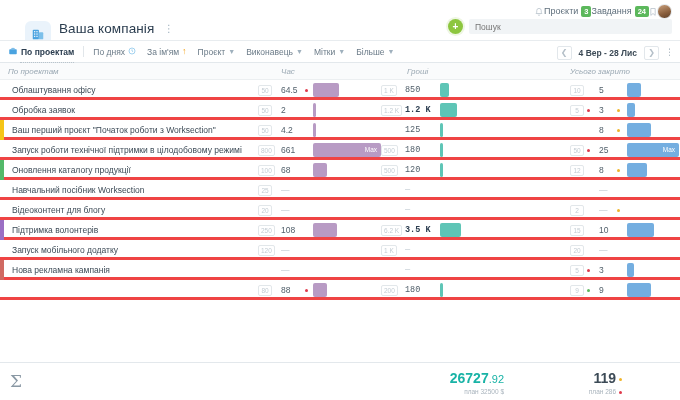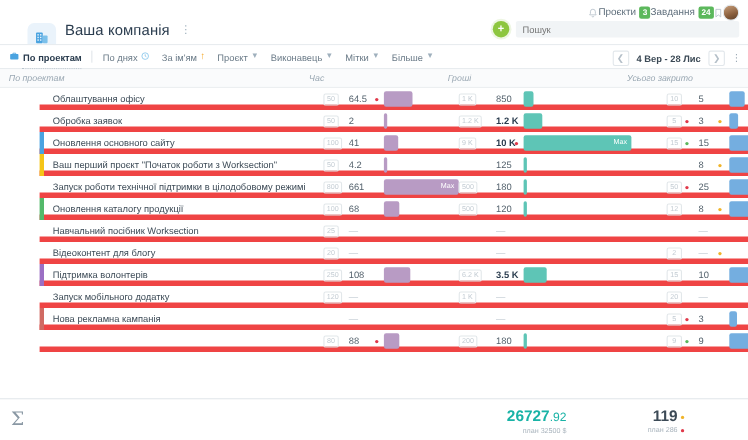--- a/index.html
+++ b/index.html
@@ -120,21 +120,21 @@
   }
   .ch-projects { left: 8px; }
   .ch-time { left: 281px; }
   .ch-money { left: 407px; }
   .ch-closed { left: 570px; }
 
   
   .rows { flex: 1 1 auto; overflow: hidden; }
   .row {
     height: 20px; position: relative;
-    border-bottom: 5px solid #ef4444; background: #fff; margin-left: 36px;
+    border-bottom: 3px solid #ef4444; background: #fff;
   }
   .row-color {
     position: absolute; left: 0; top: 0; width: 4px; height: 20px;
   }
   .row-name {
     position: absolute; left: 12px; top: 5px;
     font-size: 8.5px; color: #3c4a56; white-space: nowrap;
   }
 
   .plan-badge {
@@ -156,21 +156,21 @@
   .bar .maxlbl {
     color: #fff; font-size: 6.5px; position: absolute; right: 4px; top: 3px;
   }
 
   
   .c-time-badge { left: 258px; }
   .c-time-val   { left: 281px; }
   .c-time-dot   { left: 305px; }
   .c-time-bar   { left: 313px; }
   .c-money-badge{ left: 381px; }
-  .c-money-val  { left: 415px; }
+  .c-money-val  { left: 405px; font-family: Liberation Mono, monospace; }
   .c-money-dot  { left: 432px; }
   .c-money-bar  { left: 440px; }
   .c-closed-badge{ left: 570px; }
   .c-closed-dot1 { left: 587px; }
   .c-closed-val  { left: 599px; }
   .c-closed-dot2 { left: 617px; }
   .c-closed-bar  { left: 627px; }
 
   
   .footer {
@@ -181,21 +181,21 @@
     position: absolute; left: 10px; top: 8px;
     font-size: 17px; color: #8a98a4; font-family: "DejaVu Serif", serif;
   }
   .tot { position: absolute; top: 8px; text-align: right; }
   .tot .big { font-size: 14px; font-weight: bold; line-height: 1; }
   .tot .frac { font-size: 11px; font-weight: normal; }
   .tot .sub {
     font-size: 6.5px; color: #a9b4bd; margin-top: 3px; white-space: nowrap;
   }
   .tot-time { right: 326px; color: #a566a8; }
-  .tot-money { right: 165px; color: #19b3a6; }
+  .tot-money { right: 176px; color: #19b3a6; }
   .tot-closed { right: 58px; color: #3c4a56; }
   .tot .dotmark { width: 3px; height: 3px; border-radius: 50%; display: inline-block;
                   vertical-align: middle; margin-left: 3px; }
 </style>
 </head>
 <body>
 
 <div class="app">
 
   <div class="topbar">
@@ -321,37 +321,20 @@
         <div class="plan-badge c-money-badge">1.2 K</div>
         <div class="val c-money-val bold ">1.2 K</div>
         <div class="bar c-money-bar" style="width:17px;background:#5ec5b6"></div>
         <div class="plan-badge c-closed-badge">5</div>
         <div class="dot c-closed-dot1" style="background:#e0394a"></div>
         <div class="val c-closed-val ">3</div>
         <div class="dot c-closed-dot2" style="background:#f0b429"></div>
         <div class="bar c-closed-bar" style="width:8px;background:#74aee0"></div>
       </div>
       <div class="row">
-        <div class="row-color" style="background:#4aa3e0"></div>
-        <div class="row-name">Оновлення основного сайту</div>
-        <div class="plan-badge c-time-badge">100</div>
-        <div class="val c-time-val  ">41</div>
-        <div class="bar c-time-bar" style="width:13px;background:#b89bc4"></div>
-        <div class="plan-badge c-money-badge">9 K</div>
-        <div class="val c-money-val bold ">10 K</div>
-        <div class="dot c-money-dot" style="background:#e0394a"></div>
-        <div class="bar c-money-bar" style="width:98px;background:#5ec5b6">
-          <span class="maxlbl">Max</span>
-        </div>
-        <div class="plan-badge c-closed-badge">15</div>
-        <div class="dot c-closed-dot1" style="background:#5cb85c"></div>
-        <div class="val c-closed-val ">15</div>
-        <div class="bar c-closed-bar" style="width:42px;background:#74aee0"></div>
-      </div>
-      <div class="row">
         <div class="row-color" style="background:#f5c518"></div>
         <div class="row-name">Ваш перший проєкт "Початок роботи з Worksection"</div>
         <div class="plan-badge c-time-badge">50</div>
         <div class="val c-time-val  ">4.2</div>
         <div class="bar c-time-bar" style="width:3px;background:#b89bc4"></div>
         <div class="val c-money-val  ">125</div>
         <div class="bar c-money-bar" style="width:3px;background:#5ec5b6"></div>
         <div class="val c-closed-val ">8</div>
         <div class="dot c-closed-dot2" style="background:#f0b429"></div>
         <div class="bar c-closed-bar" style="width:24px;background:#74aee0"></div>

